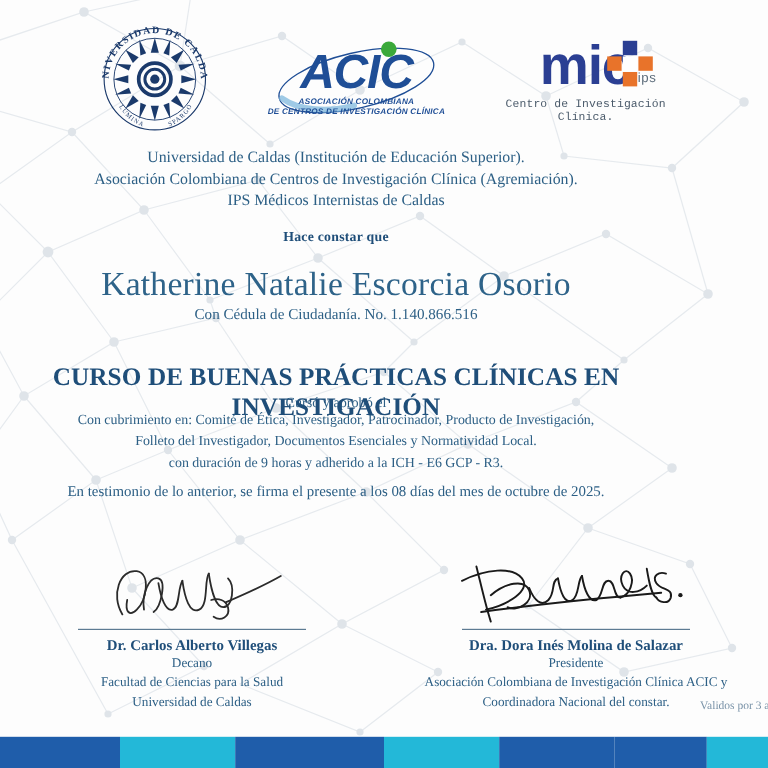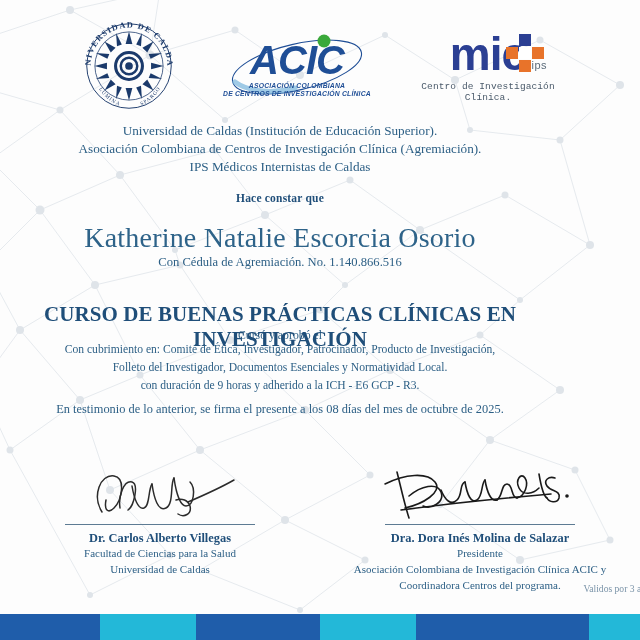--- a/index.html
+++ b/index.html
@@ -408,21 +408,21 @@
   <div id="institutions" class="center">
     <div>Universidad de Caldas (Institución de Educación Superior).</div>
     <div>Asociación Colombiana de Centros de Investigación Clínica (Agremiación).</div>
     <div>IPS Médicos Internistas de Caldas</div>
   </div>
 
   <div id="hace-constar" class="center">Hace constar que</div>
 
   <div id="recipient-name" class="center">Katherine Natalie Escorcia Osorio</div>
 
-  <div id="recipient-id" class="center">Con Cédula de Agremiación. No. 1.140.866.516</div>
+  <div id="recipient-id" class="center">Con Cédula de Ciudadanía. No. 1.140.866.516</div>
 
   <div id="curso-lead" class="center">Cursó y aprobó el</div>
 
   <div id="course-title" class="center">CURSO DE BUENAS PRÁCTICAS CLÍNICAS EN INVESTIGACIÓN</div>
 
   <div id="coverage" class="center">
     <div>Con cubrimiento en: Comité de Ética, Investigador, Patrocinador, Producto de Investigación,</div>
     <div>Folleto del Investigador, Documentos Esenciales y Normatividad Local.</div>
     <div>con duración de 9 horas y adherido a la ICH - E6 GCP - R3.</div>
   </div>
@@ -440,20 +440,21 @@
             <path d="M56 20 C 58 32, 62 44, 68 42 C 74 40, 72 24, 76 18"></path>
             <path d="M76 18 C 78 32, 82 46, 90 42 C 98 38, 94 18, 98 12"></path>
             <path d="M98 12 C 100 26, 104 40, 110 40 C 118 40, 120 22, 114 16"></path>
             <path d="M100 34 C 106 32, 112 34, 114 40 C 116 48, 108 52, 102 48"></path>
             <path d="M112 36 C 126 30, 144 22, 158 14"></path>
           </g>
         </svg>
       </div>
       <div class="sig-rule"></div>
       <div class="sig-name">Dr. Carlos Alberto Villegas</div>
+      <div class="sig-role">Decano</div>
       <div class="sig-line">Facultad de Ciencias para la Salud</div>
       <div class="sig-line">Universidad de Caldas</div>
     </div>
 
     <div class="sig-block">
       <div class="sig-mark">
         <svg width="210" height="56" viewBox="0 0 210 56" xmlns="http://www.w3.org/2000/svg">
           <g fill="none" stroke="#1a1a1a" stroke-width="1.6" stroke-linecap="round">
             <path d="M10 18 C 30 8, 52 6, 60 16 C 68 26, 48 38, 30 42"></path>
             <path d="M22 6 C 26 22, 30 40, 34 52"></path>
@@ -467,21 +468,21 @@
             <path d="M180 12 C 174 10, 168 14, 172 20 C 176 26, 186 24, 184 32 C 182 38, 174 36, 172 32"></path>
             <path d="M26 44 C 70 38, 130 32, 176 28"></path>
           </g>
           <circle cx="192" cy="30" r="1.8" fill="#1a1a1a"></circle>
         </svg>
       </div>
       <div class="sig-rule"></div>
       <div class="sig-name">Dra. Dora Inés Molina de Salazar</div>
       <div class="sig-role">Presidente</div>
       <div class="sig-line">Asociación Colombiana de Investigación Clínica ACIC y</div>
-      <div class="sig-line">Coordinadora Centros del programa.</div>
+      <div class="sig-line">Coordinadora Nacional del constar.</div>
     </div>
 
   </div>
 
   <div id="validity-note">Validos por 3 añ</div>
 
   <div id="footer-bar">
       <div class="seg" style="width: 15.6%; background: rgb(31, 93, 170);"></div>
       <div class="seg" style="width: 15%; background: rgb(35, 184, 216);"></div>
       <div class="seg" style="width: 19.4%; background: rgb(31, 93, 170);"></div>

